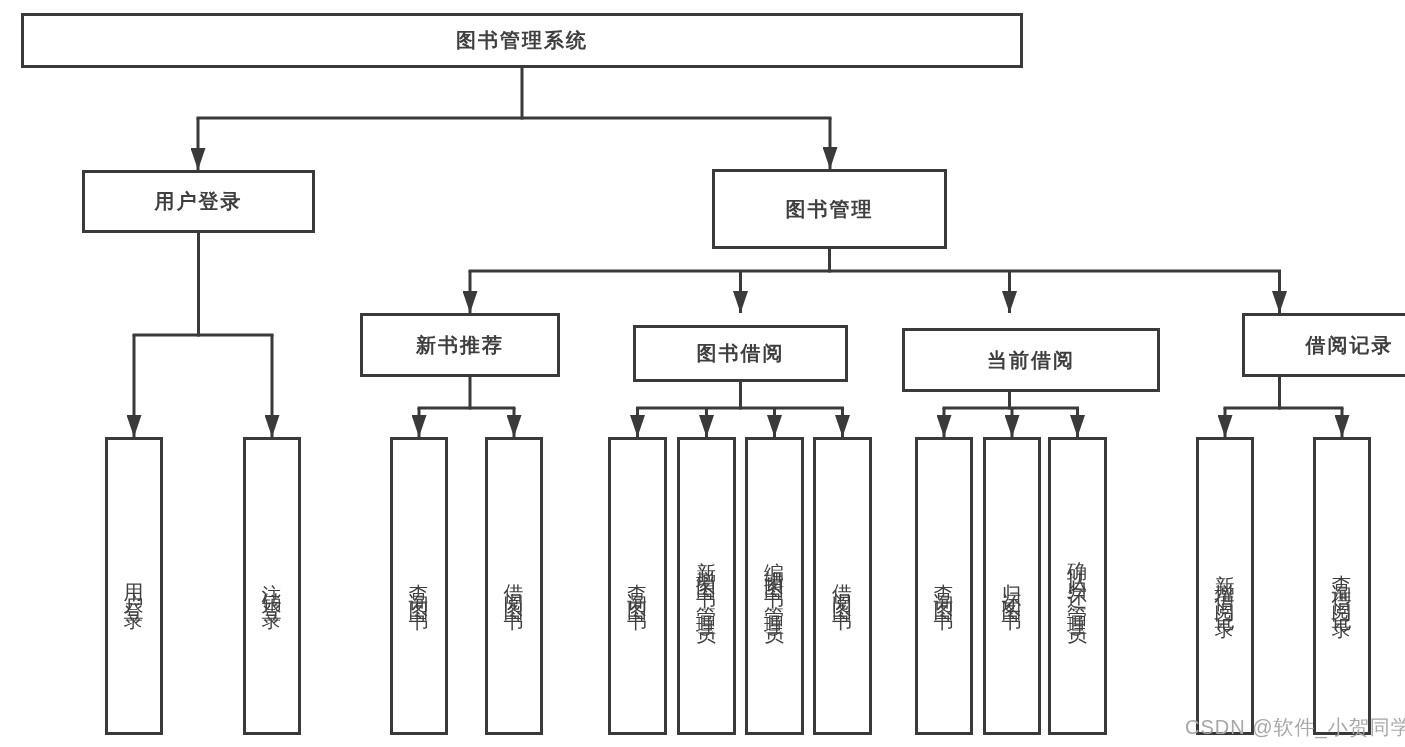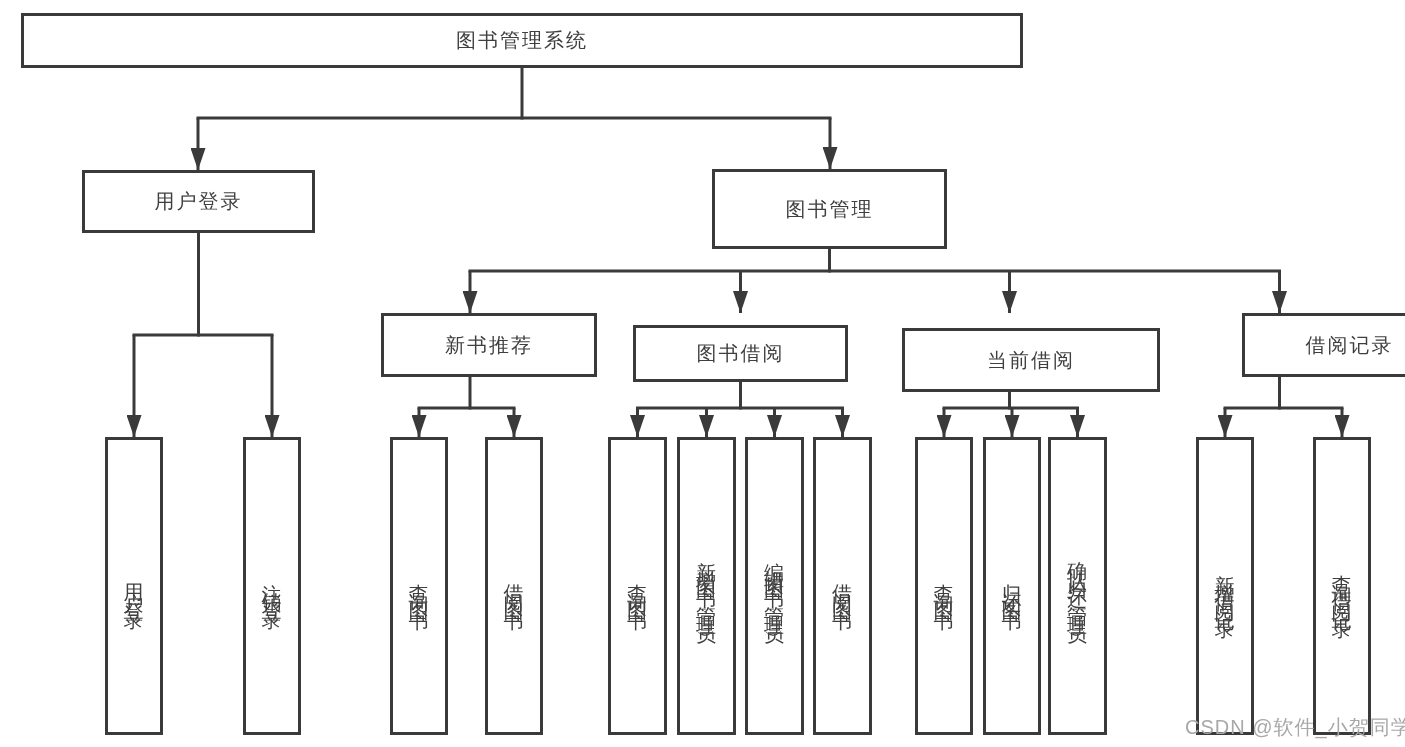--- a/index.html
+++ b/index.html
@@ -19,21 +19,21 @@
   svg.connectors line{stroke:var(--line);stroke-width:3;}
   svg.connectors .arrowhead{fill:var(--line);}
   .node{
     position:absolute;z-index:2;
     background:var(--box_fill);
     border:3px solid var(--line);
     display:flex;align-items:center;justify-content:center;
     color:var(--text);
   }
   .node.h span{
-    font-size:20px;letter-spacing:2px;white-space:nowrap;
+    font-size:20px;letter-spacing:2px;white-space:nowrap;font-weight:bold;
   }
   .node.v span{
     writing-mode:vertical-rl;
     text-orientation:mixed;
     font-size:20px;line-height:1;
     letter-spacing:9px;
     white-space:nowrap;
   }
   .watermark{
     position:absolute;z-index:3;
@@ -98,21 +98,21 @@
     <span>图书管理系统</span>
   </div>
 
   <div class="node h" style="left:82px;top:170px;width:233px;height:63px;">
     <span>用户登录</span>
   </div>
   <div class="node h" style="left:712px;top:169px;width:235px;height:80px;">
     <span>图书管理</span>
   </div>
 
-  <div class="node h" style="left:381px;top:313px;width:216px;height:64px;">
+  <div class="node h" style="left:360px;top:313px;width:200px;height:64px;">
     <span>新书推荐</span>
   </div>
   <div class="node h" style="left:633px;top:325px;width:215px;height:57px;text-align:right;">
     <span>图书借阅</span>
   </div>
   <div class="node h" style="left:902px;top:328px;width:258px;height:64px;">
     <span>当前借阅</span>
   </div>
   <div class="node h" style="left:1242px;top:313px;width:215px;height:64px;">
     <span>借阅记录</span>

